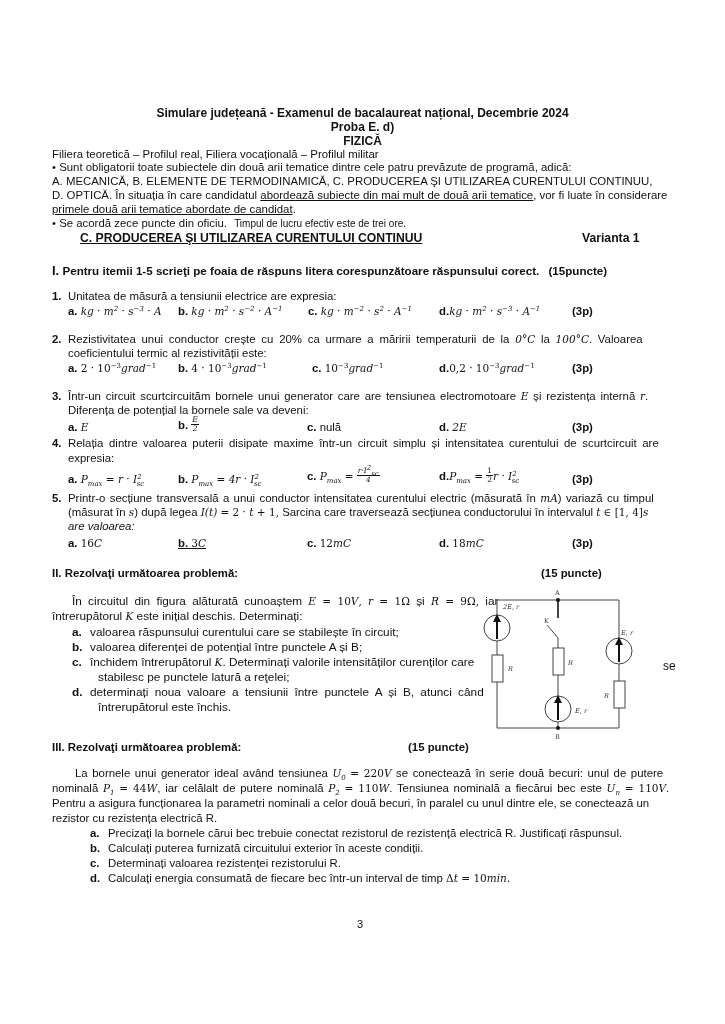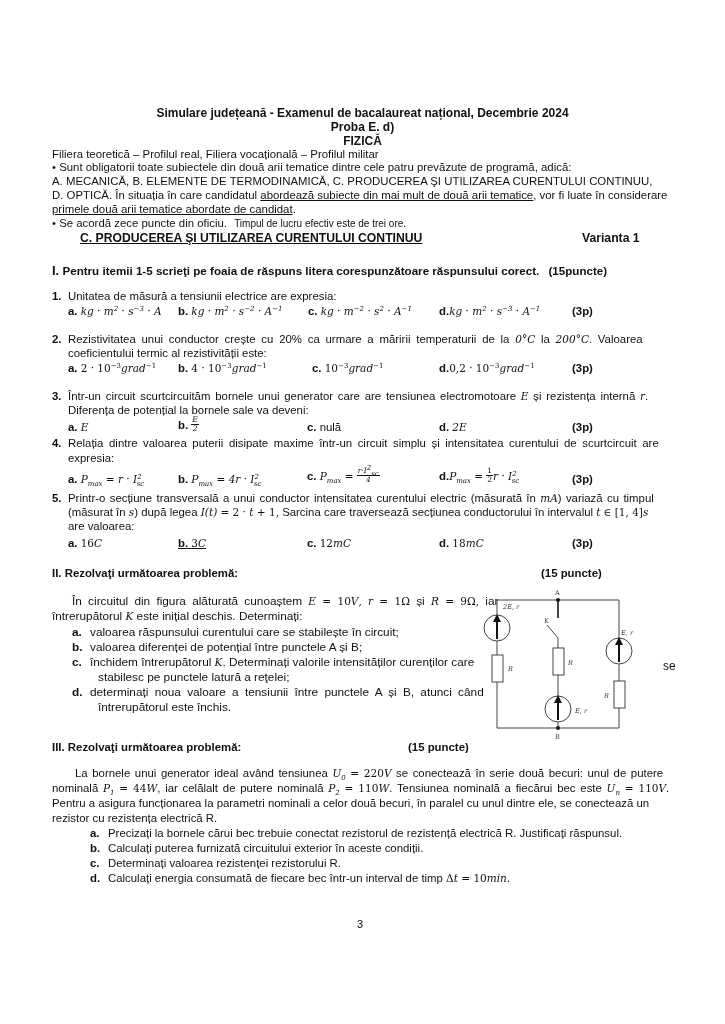--- a/index.html
+++ b/index.html
@@ -56,21 +56,21 @@
 </div>
 <div class="abs line" style="top:290px; left:68px;">Unitatea de măsură a tensiunii electrice are expresia:</div>
 <div class="opt" style="top:305px; left:68px;"><span class="b">a.</span> <span class="m">kg · m<sup>2</sup> · s<sup>−3</sup> · A</span></div>
 <div class="opt" style="top:305px; left:178px;"><span class="b">b.</span> <span class="m">kg · m<sup>2</sup> · s<sup>−2</sup> · A<sup>−1</sup></span></div>
 <div class="opt" style="top:305px; left:308px;"><span class="b">c.</span> <span class="m">kg · m<sup>−2</sup> · s<sup>2</sup> · A<sup>−1</sup></span></div>
 <div class="opt" style="top:305px; left:439px;"><span class="b">d.</span><span class="m">kg · m<sup>2</sup> · s<sup>−3</sup> · A<sup>−1</sup></span></div>
 <div class="pts" style="top:305px; left:572px;">(3p)</div>
 
 <div class="abs b" style="top:333px; left:52px;">2.</div>
 <div class="abs" style="top:333px; left:68px; width:606px; white-space:nowrap;">
-  <span style="word-spacing:2.6px;">Rezistivitatea unui conductor crește cu 20% ca urmare a măririi temperaturii de la <span class="m">0°C</span> la <span class="m">200°C</span>. Valoarea</span>
+  <span style="word-spacing:2.6px;">Rezistivitatea unui conductor crește cu 20% ca urmare a măririi temperaturii de la <span class="m">0°C</span> la <span class="m">100°C</span>. Valoarea</span>
 </div>
 <div class="abs line" style="top:347px; left:68px;">coeficientului termic al rezistivității este:</div>
 <div class="opt" style="top:362px; left:68px;"><span class="b">a.</span> <span class="mr">2 · 10<sup>−3</sup><i>grad</i><sup>−1</sup></span></div>
 <div class="opt" style="top:362px; left:178px;"><span class="b">b.</span> <span class="mr">4 · 10<sup>−3</sup><i>grad</i><sup>−1</sup></span></div>
 <div class="opt" style="top:362px; left:312px;"><span class="b">c.</span> <span class="mr">10<sup>−3</sup><i>grad</i><sup>−1</sup></span></div>
 <div class="opt" style="top:362px; left:439px;"><span class="b">d.</span><span class="mr">0,2 · 10<sup>−3</sup><i>grad</i><sup>−1</sup></span></div>
 <div class="pts" style="top:362px; left:572px;">(3p)</div>
 
 <div class="abs b" style="top:390px; left:52px;">3.</div>
 <div class="abs" style="top:390px; left:68px; white-space:nowrap;">
@@ -94,21 +94,21 @@
 <div class="opt" style="top:467px; left:439px;"><span class="b" style="vertical-align:middle;">d.</span><span class="m" style="vertical-align:middle;">P<sub>max</sub> <span style="font-style:normal">=</span></span> <span class="frac" style="font-style:normal"><span class="num">1</span><span>2</span></span><span class="m" style="vertical-align:middle;">r · I<sup>2</sup><sub style="margin-left:-5px">sc</sub></span></div>
 <div class="pts" style="top:473px; left:572px;">(3p)</div>
 
 <div class="abs b" style="top:492px; left:52px;">5.</div>
 <div class="abs" style="top:492px; left:68px; white-space:nowrap;">
   <span style="word-spacing:1.2px;">Printr-o secțiune transversală a unui conductor intensitatea curentului electric (măsurată în <span class="m">mA</span>) variază cu timpul</span>
 </div>
 <div class="abs" style="top:506px; left:68px; white-space:nowrap;">
   (măsurat în <span class="m">s</span>) după legea <span class="m">I(t)</span> <span class="mr">= 2 · <i>t</i> + 1,</span>  Sarcina care traversează secțiunea conductorului în intervalul <span class="m">t</span> <span class="mr">∈ [1, 4]</span><span class="m">s</span>
 </div>
-<div class="abs line" style="top:520px; left:68px;">are valoarea:</div>
+<div class="abs line" style="top:520px; left:68px;font-style:italic;">are valoarea:</div>
 <div class="opt" style="top:537px; left:68px;"><span class="b">a.</span> <span class="mr">16<i>C</i></span></div>
 <div class="opt" style="top:537px; left:178px;text-decoration:underline;"><span class="b">b.</span> <span class="mr">3<i>C</i></span></div>
 <div class="opt" style="top:537px; left:307px;"><span class="b">c.</span> <span class="mr">12<i>mC</i></span></div>
 <div class="opt" style="top:537px; left:439px;"><span class="b">d.</span> <span class="mr">18<i>mC</i></span></div>
 <div class="pts" style="top:537px; left:572px;">(3p)</div>
 
 <div class="abs b" style="top:567px; left:52px;">II. Rezolvaţi următoarea problemă:</div>
 <div class="abs b" style="top:567px; left:541px;">(15 puncte)</div>
 
 <div class="abs" style="top:594px; left:72px; white-space:nowrap; font-size:11.8px;">

